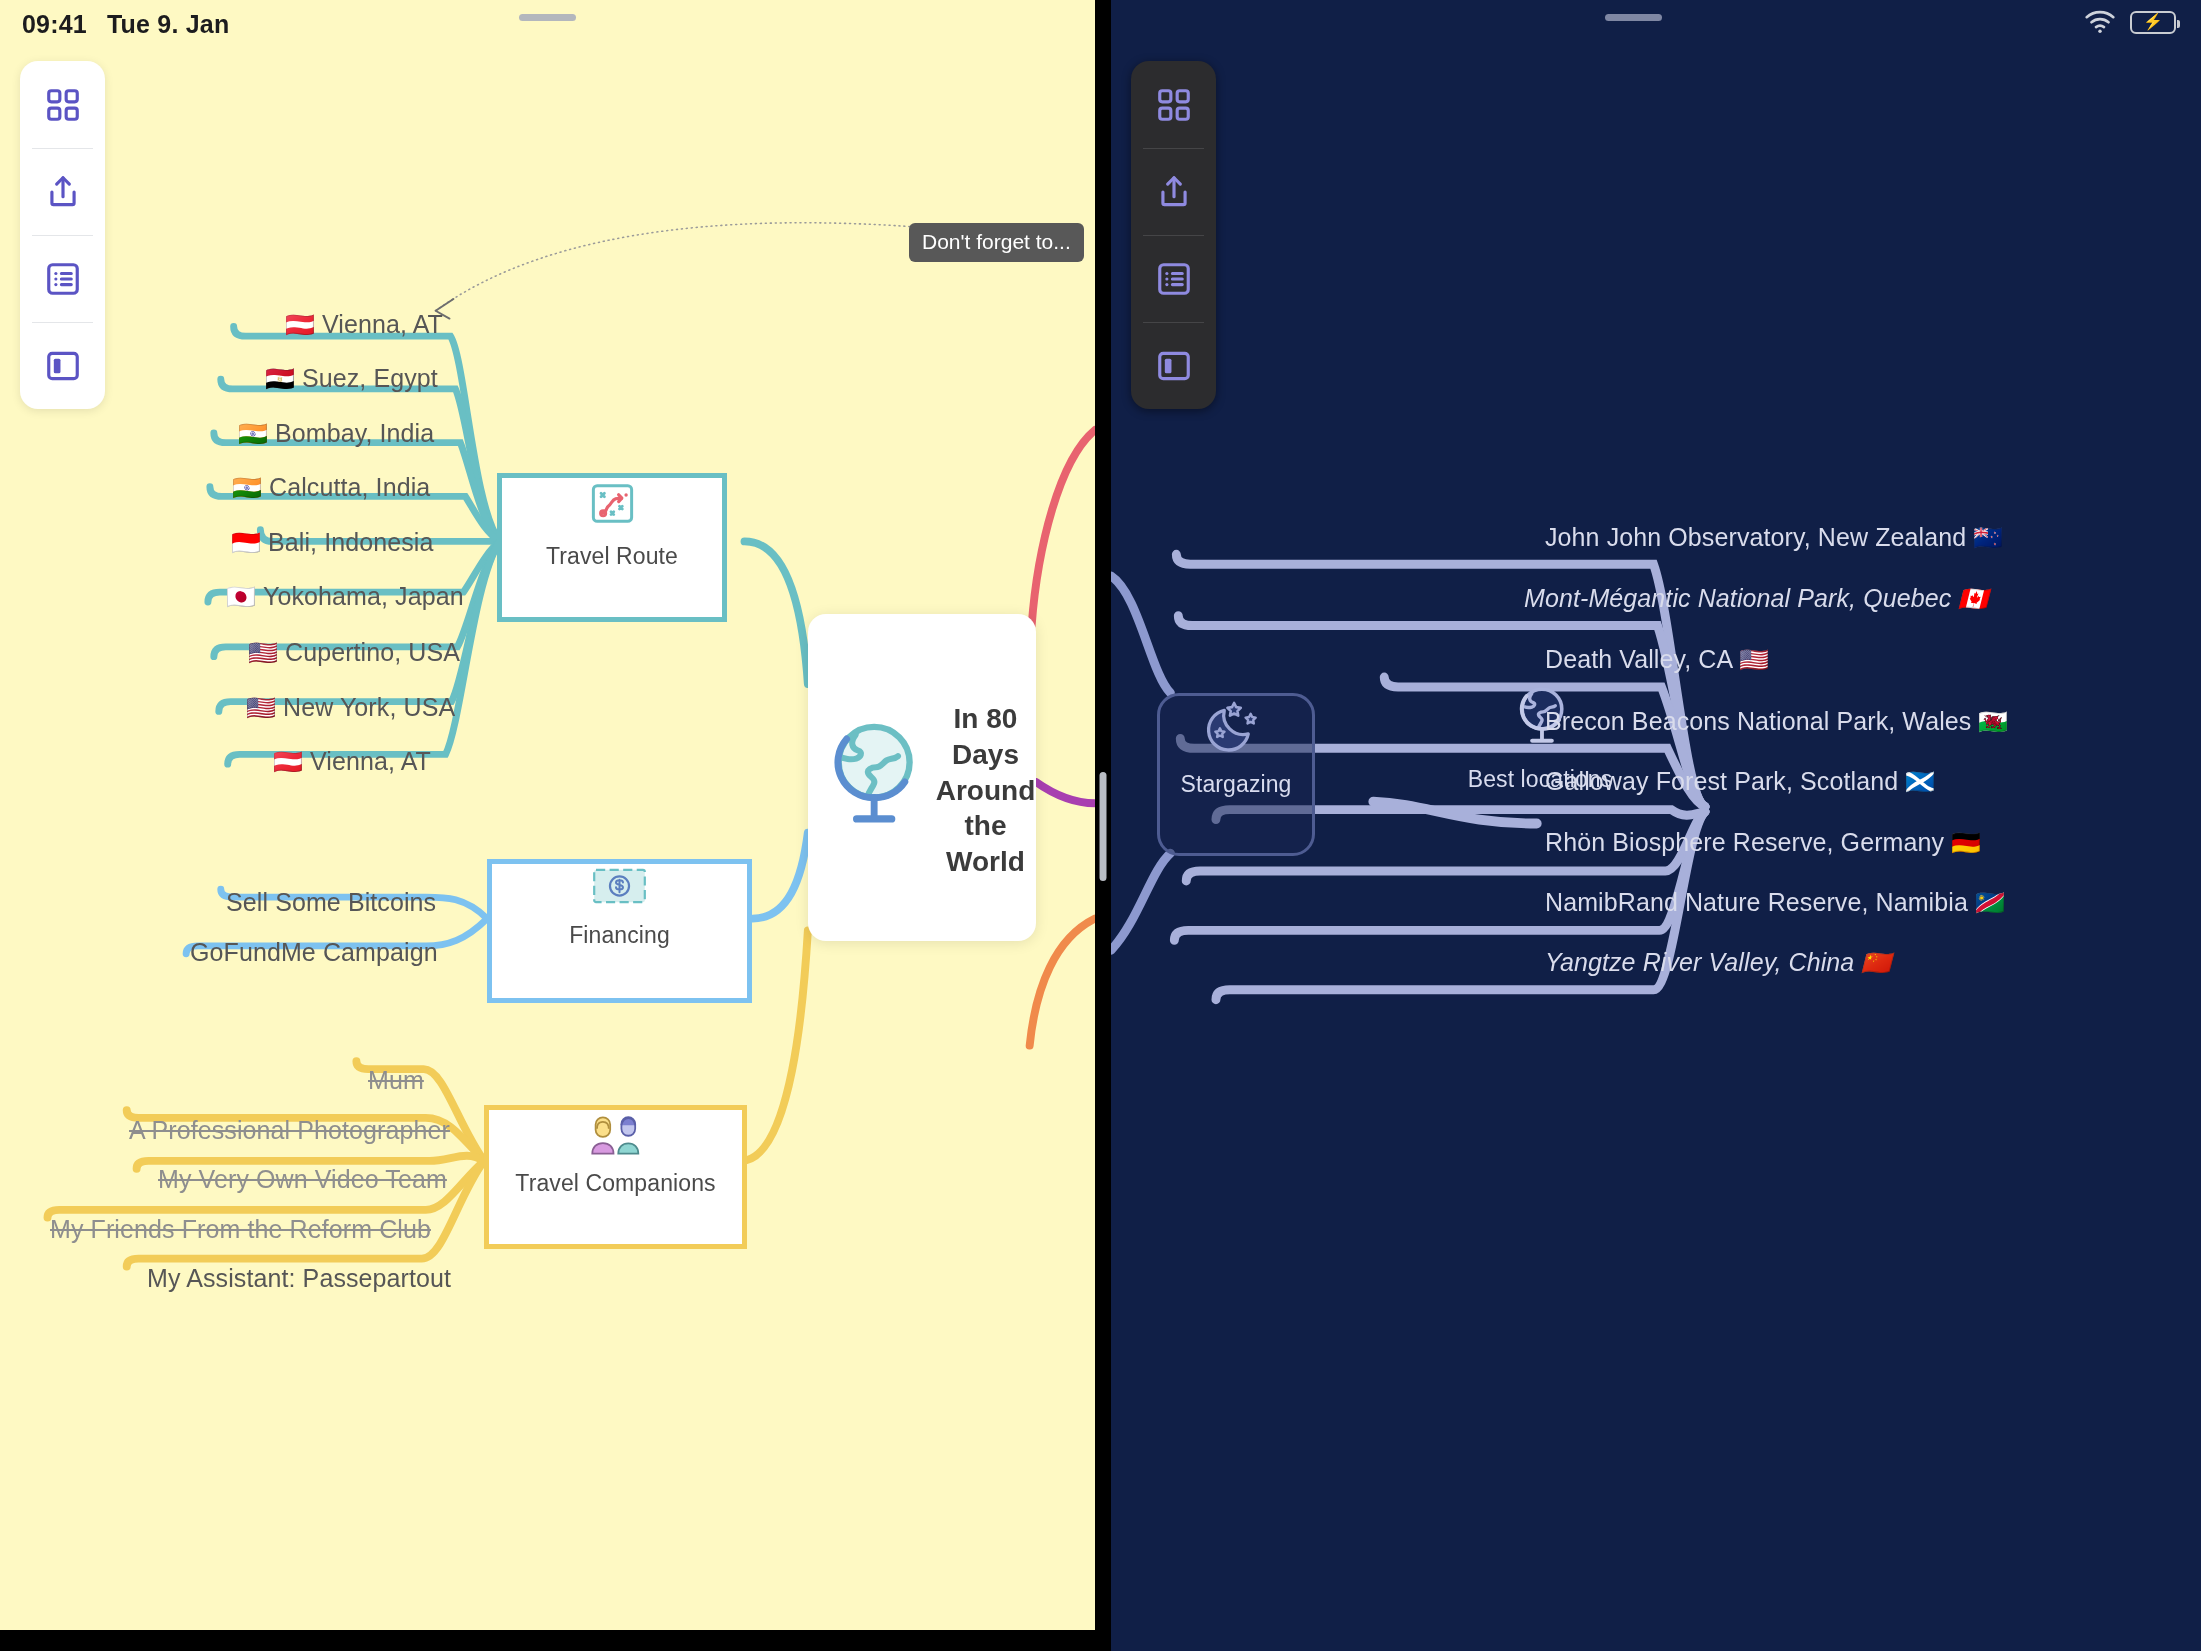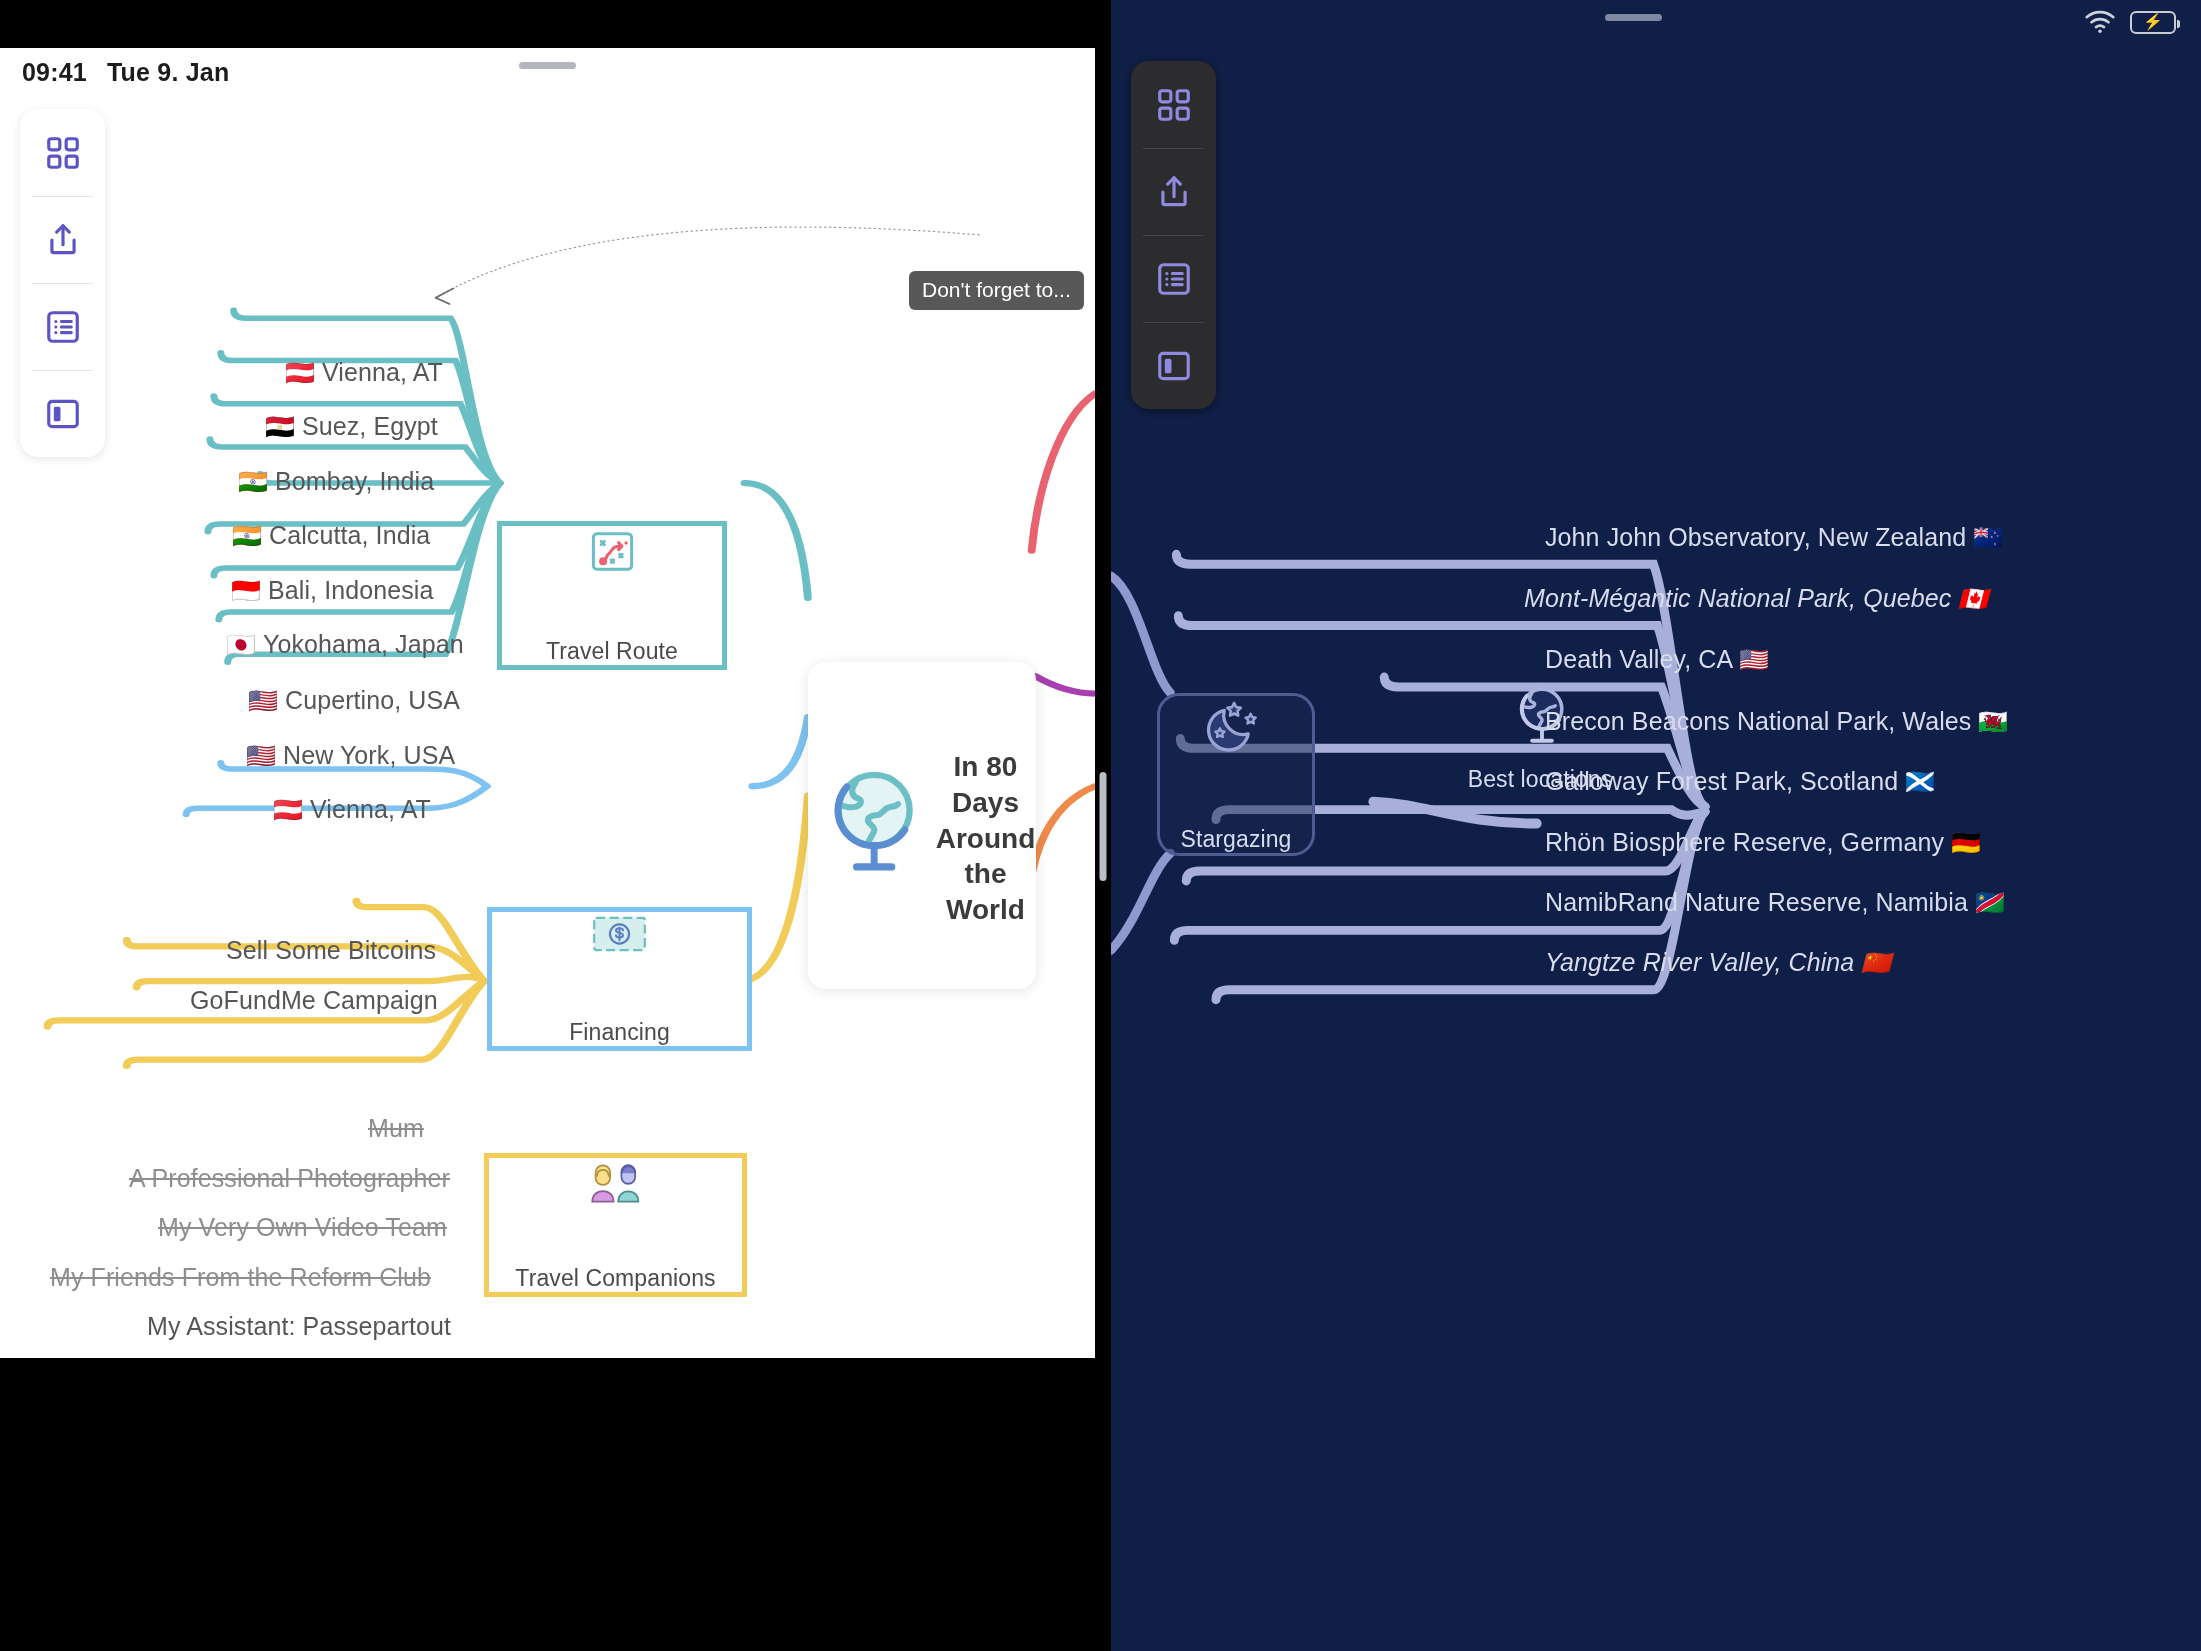--- a/index.html
+++ b/index.html
@@ -7,24 +7,23 @@
     width: 2202px; height: 1651px;
     overflow: hidden;
     font-family: "Liberation Sans", sans-serif;
     background: #000;
   }
   .screen { position: relative; width: 2202px; height: 1651px; display: flex; }
 
   
   .pane-left {
     position: relative;
-    width: 1095px; height: 1310px;
-    background: #ffffff;
+    width: 1095px; height: 1630px;
+    background: #fef9c3;
     overflow: hidden;
-    margin-top: 48px;
   }
   .pane-divider {
     width: 16px; height: 1651px;
     background: #000;
     position: relative;
   }
   .grabber-vert {
     position: absolute;
     left: 50%; top: 772px;
     transform: translateX(-50%);
@@ -122,21 +121,21 @@
   .branch-svg {
     position: absolute; left: 0; top: 0;
     width: 100%; height: 100%;
     pointer-events: none;
   }
   .node-box {
     position: absolute;
     background: #ffffff;
     border: 5px solid #69bfc4;
     display: flex; flex-direction: column;
-    align-items: center; justify-content: space-between;
+    align-items: center; justify-content: flex-start;
     cursor: pointer;
   }
   .node-label {
     font-size: 23px; color: #4a4a4a;
     text-align: center;
     letter-spacing: 0.1px;
   }
   .node-icon { margin-bottom: 10px; }
 
   

